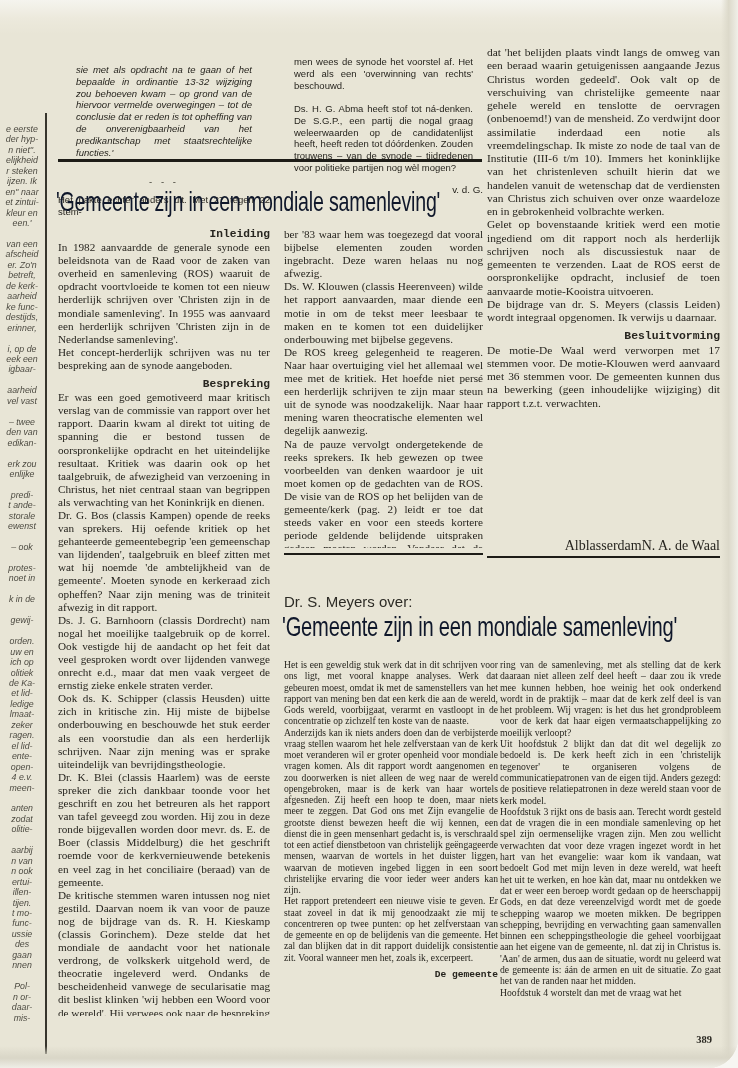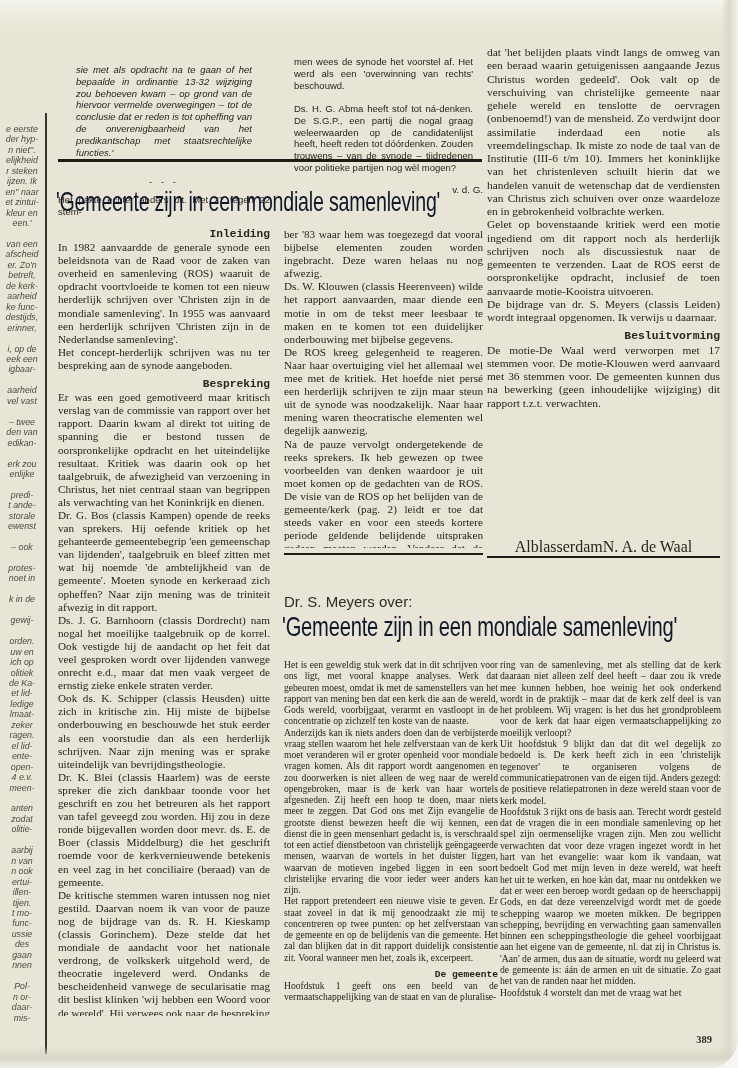--- a/index.html
+++ b/index.html
@@ -60,21 +60,21 @@
   .h2pos{left:282px;top:611px;width:440px;height:38px;}
   .h2pos span{transform:scaleX(0.72);}
 
   .a1c1{position:absolute;left:58px;top:228px;width:212px;height:788px;overflow:hidden;
     font-size:11.2px;line-height:13.1px;}
   .a1c2{position:absolute;left:284px;top:228px;width:199px;height:320px;overflow:hidden;
     font-size:11.2px;line-height:13.1px;}
   .a1c3{position:absolute;left:487px;top:46px;width:233px;height:488px;overflow:hidden;
     font-size:11.4px;line-height:13.25px;}
   .sig-row{position:absolute;left:487px;top:538px;width:233px;display:flex;
-    justify-content:center;font-size:16px;}
+    justify-content:flex-end;font-size:14px;}
 
   .kicker{position:absolute;left:284px;top:593px;width:320px;
     font-family:"Liberation Sans",sans-serif;font-size:15px;color:#2c2b25;}
   .a2c1{position:absolute;left:284px;top:659px;width:214px;height:383px;overflow:hidden;
     font-size:9.6px;line-height:11.25px;}
   .a2c2{position:absolute;left:500px;top:659px;width:221px;height:373px;overflow:hidden;
     font-size:9.7px;line-height:11.3px;}
 
   .pageno{position:absolute;left:688px;top:1034px;width:32px;text-align:center;
     font-size:10.5px;font-weight:bold;color:#2b2922;}
@@ -228,26 +228,25 @@
   <div class="kicker">Dr. S. Meyers over:</div>
   <div class="headline h2pos">
     <span>'Gemeente zijn in een mondiale samenleving'</span>
   </div>
 
   <div class="col a2c1">
     <p>Het is een geweldig stuk werk dat in dit schrijven voor ons ligt, met vooral knappe analyses. Werk dat gebeuren moest, omdat ik met de samenstellers van het rapport van mening ben dat een kerk die aan de wereld, Gods wereld, voorbijgaat, verarmt en vastloopt in de concentratie op zichzelf ten koste van de naaste.</p>
     <p>Anderzijds kan ik niets anders doen dan de verbijsterde vraag stellen waarom het hele zelfverstaan van de kerk moet veranderen wil er groter openheid voor mondiale vragen komen. Als dit rapport wordt aangenomen en zou doorwerken is niet alleen de weg naar de wereld opengebroken, maar is de kerk van haar wortels afgesneden. Zij heeft een hoop te doen, maar niets meer te zeggen. Dat God ons met Zijn evangelie de grootste dienst bewezen heeft die wij kennen, een dienst die in geen mensenhart gedacht is, is verschraald tot een actief dienstbetoon van christelijk geëngageerde mensen, waarvan de wortels in het duister liggen, waarvan de motieven ingebed liggen in een soort christelijke ervaring die voor ieder weer anders kan zijn.</p>
     <p>Het rapport pretendeert een nieuwe visie te geven. Er staat zoveel in dat ik mij genoodzaakt zie mij te concentreren op twee punten: op het zelfverstaan van de gemeente en op de belijdenis van die gemeente. Het zal dan blijken dat in dit rapport duidelijk consistentie zit. Vooral wanneer men het, zoals ik, excerpeert.</p>
     <p class="hd sp">De gemeente</p>
-    <p>Hoofdstuk 1 geeft ons een beeld van de vermaatschappelijking van de staat en van de pluralise-</p>
   </div>
 
   <div class="col a2c2">
     <p>ring van de samenleving, met als stelling dat de kerk daaraan niet alleen zelf deel heeft – daar zou ik vrede mee kunnen hebben, hoe weinig het ook onderkend wordt in de praktijk – maar dat de kerk zelf deel is van het probleem. Wij vragen: is het dus het grondprobleem voor de kerk dat haar eigen vermaatschappelijking zo moeilijk verloopt?</p>
-    <p>Uit hoofdstuk 9 blijkt dan dat dit wel degelijk zo bedoeld is. De kerk heeft zich in een 'christelijk tegenover' te organiseren volgens de communicatiepatronen van de eigen tijd. Anders gezegd: de positieve relatiepatronen in deze wereld staan voor de kerk model.</p>
+    <p>Uit hoofdstuk 2 blijkt dan dat dit wel degelijk zo bedoeld is. De kerk heeft zich in een 'christelijk tegenover' te organiseren volgens de communicatiepatronen van de eigen tijd. Anders gezegd: de positieve relatiepatronen in deze wereld staan voor de kerk model.</p>
     <p>Hoofdstuk 3 rijkt ons de basis aan. Terecht wordt gesteld dat de vragen die in een mondiale samenleving op het spel zijn oermenselijke vragen zijn. Men zou wellicht verwachten dat voor deze vragen ingezet wordt in het hart van het evangelie: waar kom ik vandaan, wat bedoelt God met mijn leven in deze wereld, wat heeft het uit te werken, en hoe kàn dat, maar nu ontdekken we dat er weer een beroep wordt gedaan op de heerschappij Gods, en dat deze vereenzelvigd wordt met de goede schepping waarop we moeten mikken. De begrippen schepping, bevrijding en verwachting gaan samenvallen binnen een scheppingstheologie die geheel voorbijgaat aan het eigene van de gemeente, nl. dat zij in Christus is. 'Aan' de armen, dus aan de situatie, wordt nu geleerd wat de gemeente is: áán de armen en uit de situatie. Zo gaat het van de randen naar het midden.</p>
     <p>Hoofdstuk 4 worstelt dan met de vraag wat het</p>
   </div>
 
   <div class="pageno">389</div>
 
   <div class="edge-right"></div>
   <div class="edge-bottom"></div>
 </div>
 

